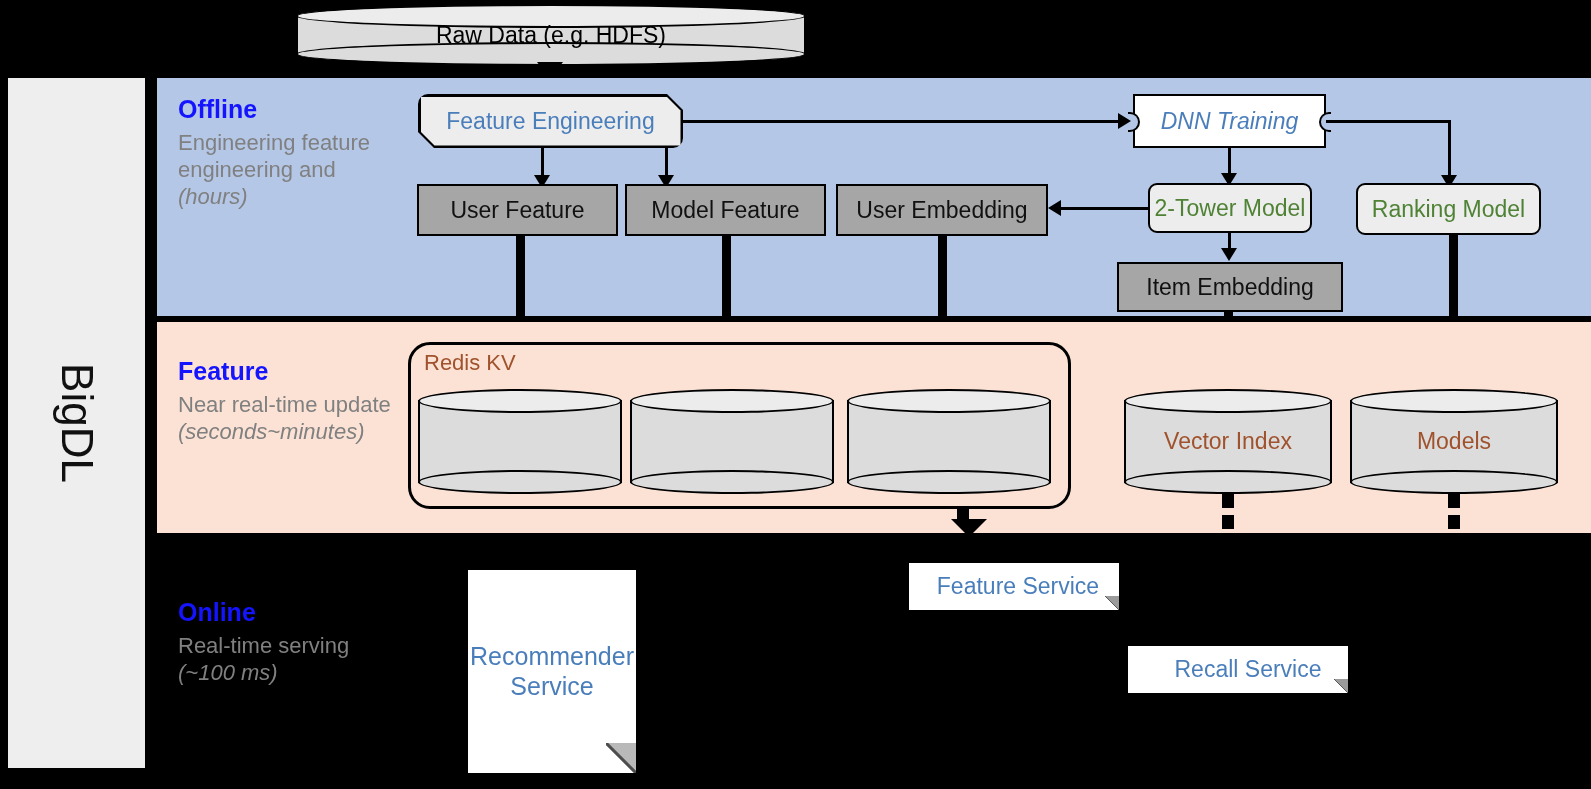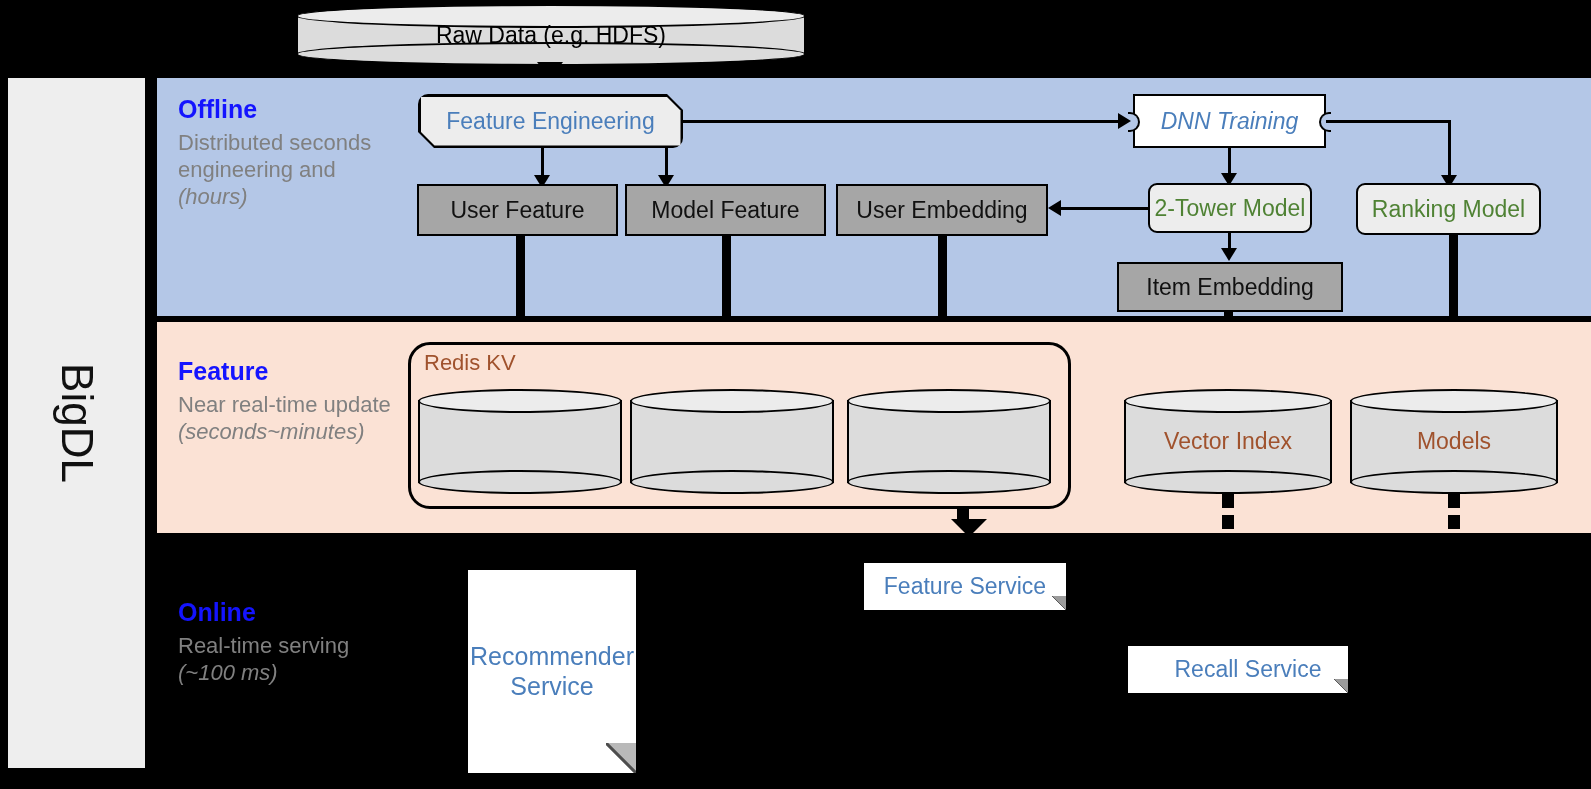--- a/index.html
+++ b/index.html
@@ -102,21 +102,21 @@
     <div class="top"></div>
     <div class="lbl">Raw Data (e.g. HDFS)</div>
   </div>
 
   <div class="ln thin-v" style="left:549px;top:62px;height:26px;"></div>
   <div class="ah-down-big" style="left:537px;top:62px;"></div>
 
   <div id="offline-band" class="abs"></div>
   <div class="band-txt" style="top:95px;left:178px;width:210px;">
     <div class="band-title">Offline</div>
-    <div class="band-sub"><span>Distributed seconds engineering and </span><i>(hours)</i></div>
+    <div class="band-sub"><span>Engineering feature engineering and </span><i>(hours)</i></div>
   </div>
 
   <div class="chamfer chamfer-bg" style="left:418px;top:94px;width:265px;height:54px;">
     <div class="chamfer-in"></div>
     <span>Feature Engineering</span>
   </div>
 
   <div class="node proc-box" style="left:1133px;top:94px;width:193px;height:54px;border-radius:0;">
     <span>DNN Training</span>
   </div>
@@ -234,21 +234,21 @@
   <div class="band-txt" style="top:598px;left:178px;width:215px;">
     <div class="band-title">Online</div>
     <div class="band-sub"><span>Real-time serving </span><i>(~100 ms)</i></div>
   </div>
 
   <div id="recommender" class="node">
     <span>Recommender Service</span>
     <div class="docfold"></div>
   </div>
 
-  <div class="svc" style="left:864px;top:563px;width:202px;height:47px;">
+  <div class="svc" style="left:909px;top:563px;width:202px;height:47px;padding-left:8px;">
     <span>Feature Service</span>
     <div class="fold"></div>
   </div>
 
   <div class="svc" style="left:1128px;top:646px;width:200px;height:47px;padding-left:20px;">
     <span>Recall Service</span>
     <div class="fold"></div>
   </div>
 
 

